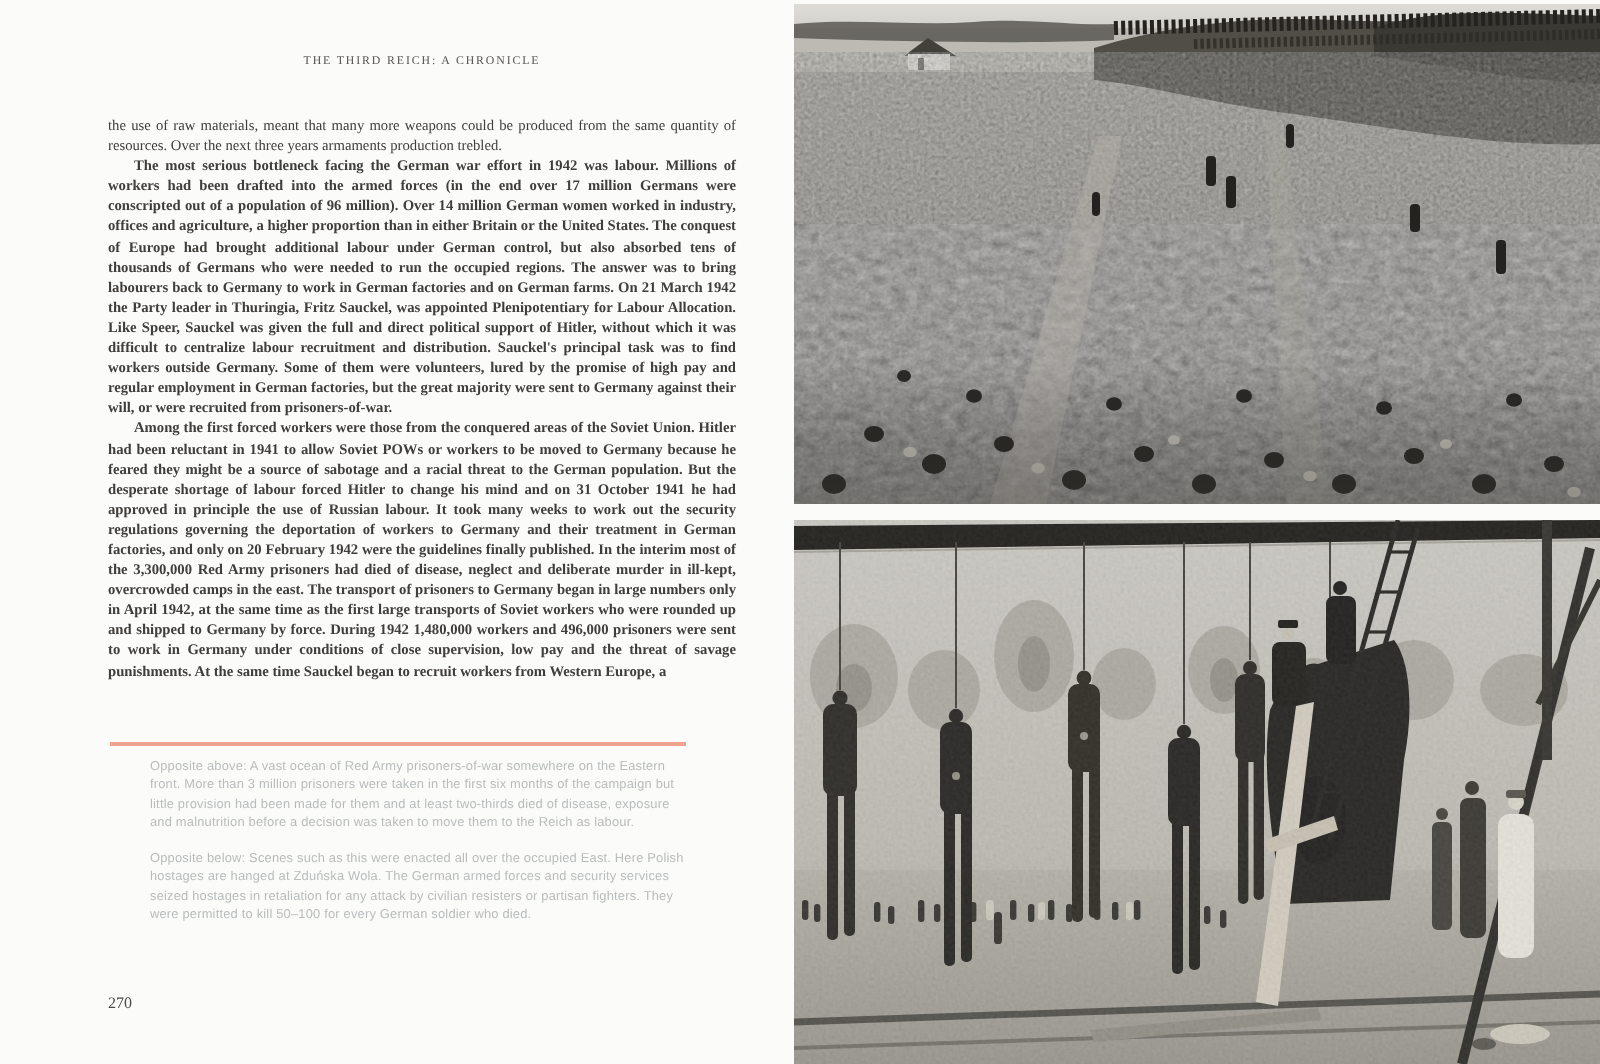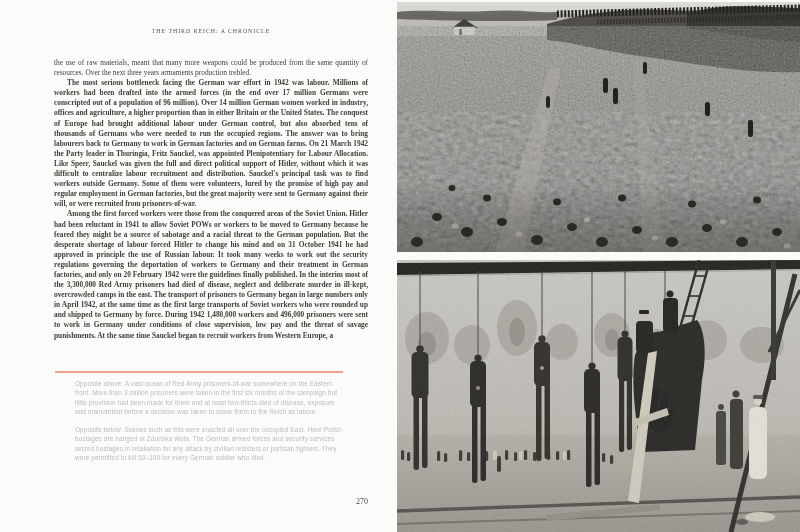--- a/index.html
+++ b/index.html
@@ -14,21 +14,21 @@
   .body-text p { margin:0; }
   .body-text p.indent { text-indent:13px;font-weight:bold; }
 
   .caption-rule { position:absolute; left:55px; top:371px; width:288px; height:1.6px; background:#efa28c; }
 
   .captions { position:absolute; left:75px; top:379px; width:267px;
     font-family:"Liberation Sans", sans-serif; font-size:6.45px; line-height:9.3px;
     color:#b9bcbd; letter-spacing:0.1px; }
   .captions p + p { margin-top:9px; }
 
-  .page-number { position:absolute; left:54px; top:497px; width:314px; text-align:right;
+  .page-number { position:absolute; left:54px; top:497px; width:314px; text-align:left;
     font-size:8px; color:#4c4a46; }
 
   .photo { position:absolute; overflow:hidden; background:#9a988f; }
   .photo-top    { left:397px; top:2px;   width:403px; height:250px; }
   .photo-bottom { left:397px; top:260px; width:403px; height:272px; }
   .photo svg { display:block; width:100%; height:100%; }
 </style>
 </head>
 <body>
 

